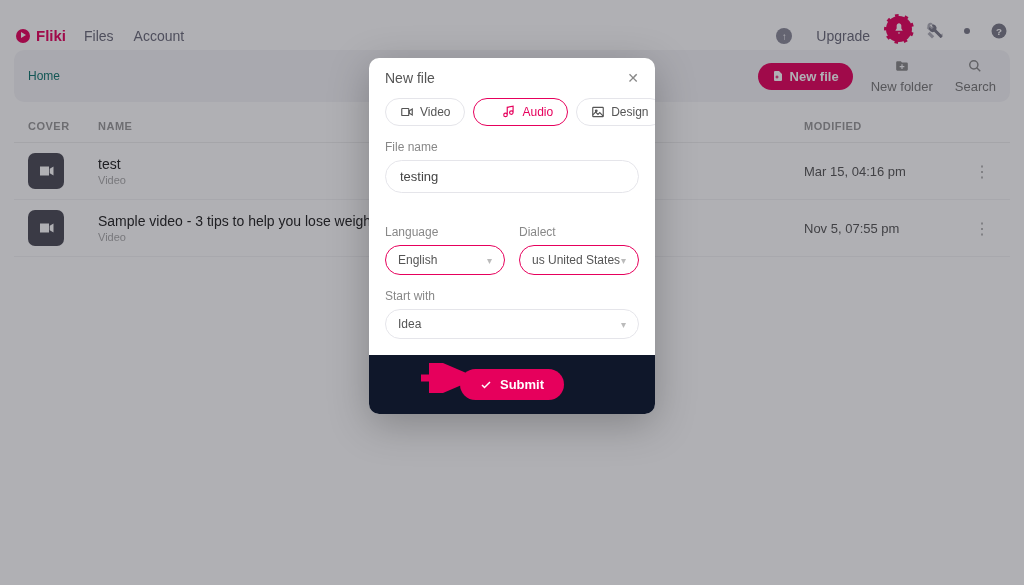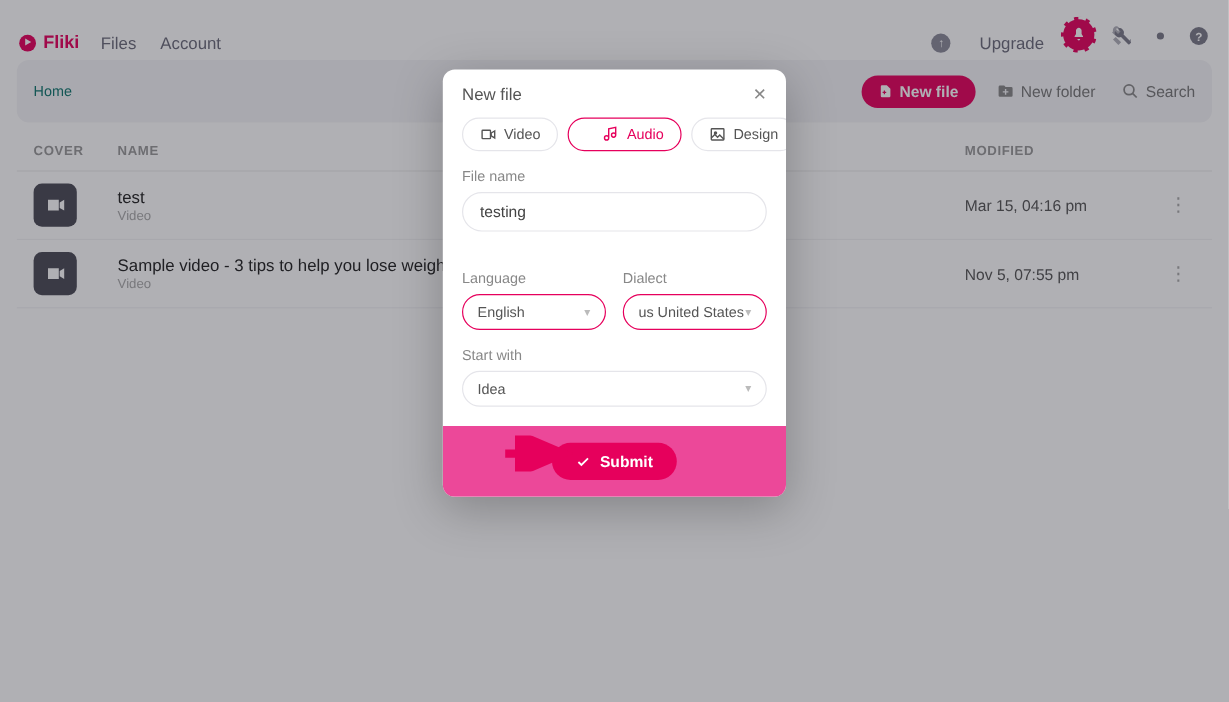--- a/index.html
+++ b/index.html
@@ -14,21 +14,21 @@
     .upgrade { display: flex; align-items: center; gap: 24px; color: #6b6b7a; font-size: 14px; margin-right: 14px; cursor: pointer; }
     .upgrade-icon { width: 16px; height: 16px; background: #8a8a99; border-radius: 50%; display: flex; align-items: center; justify-content: center; }
     .upgrade-icon::after { content: '↑'; color: #fff; font-size: 10px; font-weight: bold; }
     .bell-wrap { width: 30px; height: 30px; background: #e6005c; border-radius: 50%; display: flex; align-items: center; justify-content: center; margin-right: 12px; cursor: pointer; border: 2px dashed #fff; }
     .nav-icon { color: #6b6b7a; font-size: 16px; margin-right: 14px; cursor: pointer; }
     
     .topbar { height: 52px; margin: 6px 14px 0; background: #f5f5f7; border-radius: 10px; display: flex; align-items: center; padding: 0 14px; }
     .breadcrumb { color: #0f766e; font-size: 12px; }
     .top-spacer { flex: 1; }
     .btn-new-file { background: #e6005c; color: #fff; border-radius: 16px; padding: 6px 14px; font-size: 13px; font-weight: 600; display: flex; align-items: center; gap: 6px; cursor: pointer; margin-right: 18px; }
-    .top-link { color: #777; font-size: 13px; display: flex; align-items: center; gap: 6px; cursor: pointer; margin-right: 22px; }
+    .top-link { color: #777; font-size: 13px; display: flex; align-items: center; gap: 6px; cursor: pointer; margin-right: 22px; flex-direction: column; }
     
     .table { padding: 0 14px; margin-top: 14px; }
     .th-row { display: flex; padding: 4px 14px 10px; border-bottom: 1px solid #eee; color: #999; font-size: 11px; font-weight: 700; letter-spacing: 0.5px; }
     .th-cover { width: 70px; }
     .th-name { flex: 1; }
     .th-mod { width: 170px; }
     .th-more { width: 22px; }
     
     .row { display: flex; align-items: center; padding: 10px 14px; border-bottom: 1px solid #f3f3f5; }
     .cover { width: 36px; height: 36px; background: #4a4a55; border-radius: 7px; display: flex; align-items: center; justify-content: center; margin-right: 34px; }
@@ -51,21 +51,21 @@
     
     .fld-label { color: #888; font-size: 12px; margin-bottom: 6px; }
     .fld-input { width: 100%; border: 1px solid #e5e5ea; border-radius: 22px; padding: 8px 14px; font-size: 13px; color: #444; outline: none; }
     .fld-row { display: flex; gap: 14px; margin-top: 32px; }
     .fld-col { flex: 1; min-width: 0; }
     .select { border: 1px solid #e6005c; border-radius: 18px; padding: 7px 12px; font-size: 12px; color: #555; display: flex; align-items: center; justify-content: space-between; cursor: pointer; }
     .select.plain { border-color: #e5e5ea; }
     .chev { color: #bbb; font-size: 10px; }
     .start-block { margin-top: 14px; }
     
-    .modal-foot { background: #ec4899; padding: 14px; display: flex; justify-content: center; align-items: center; position: relative; }
+    .modal-foot { background: #0f172a; padding: 14px; display: flex; justify-content: center; align-items: center; position: relative; }
     .submit { background: #e6005c; color: #fff; border-radius: 18px; padding: 8px 20px; font-size: 13px; font-weight: 600; display: flex; align-items: center; gap: 8px; cursor: pointer; border: none; }
     .arrow-svg { position: absolute; left: 48px; top: 8px; pointer-events: none; }
   </style>
 </head>
 <body>
 
 <div class="topnav">
   <div class="brand">
     <span class="brand-icon"></span>
     <span>Fliki</span>

